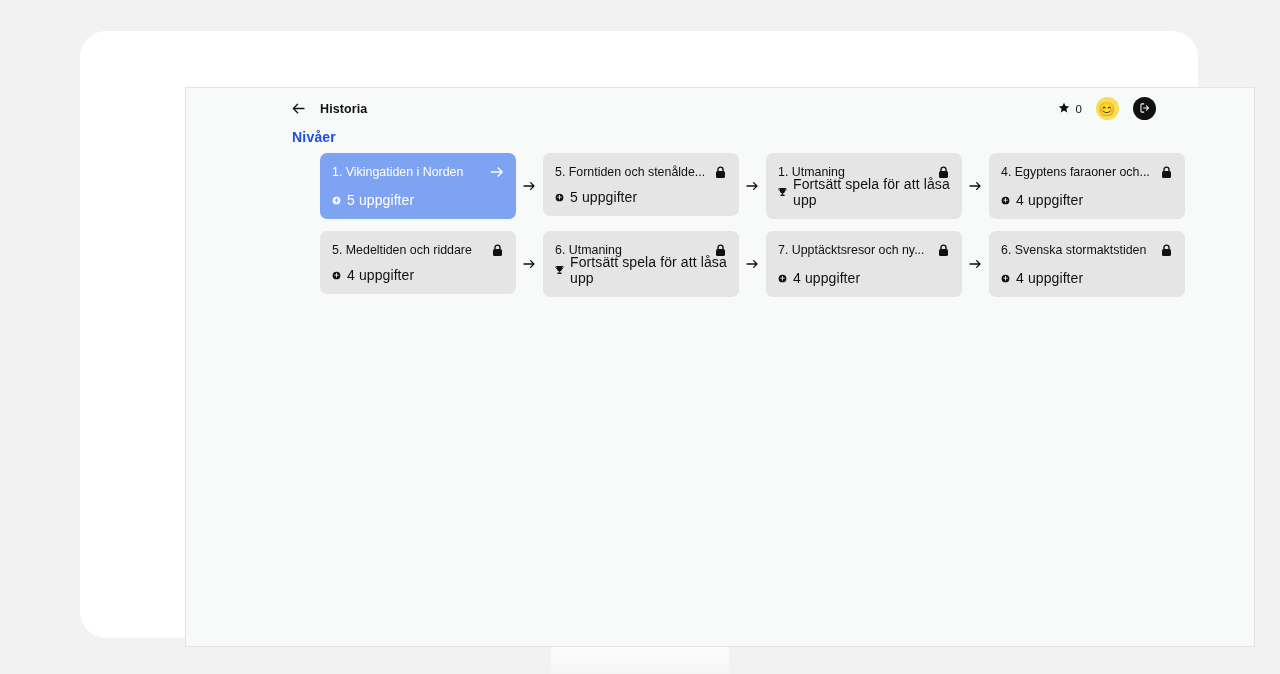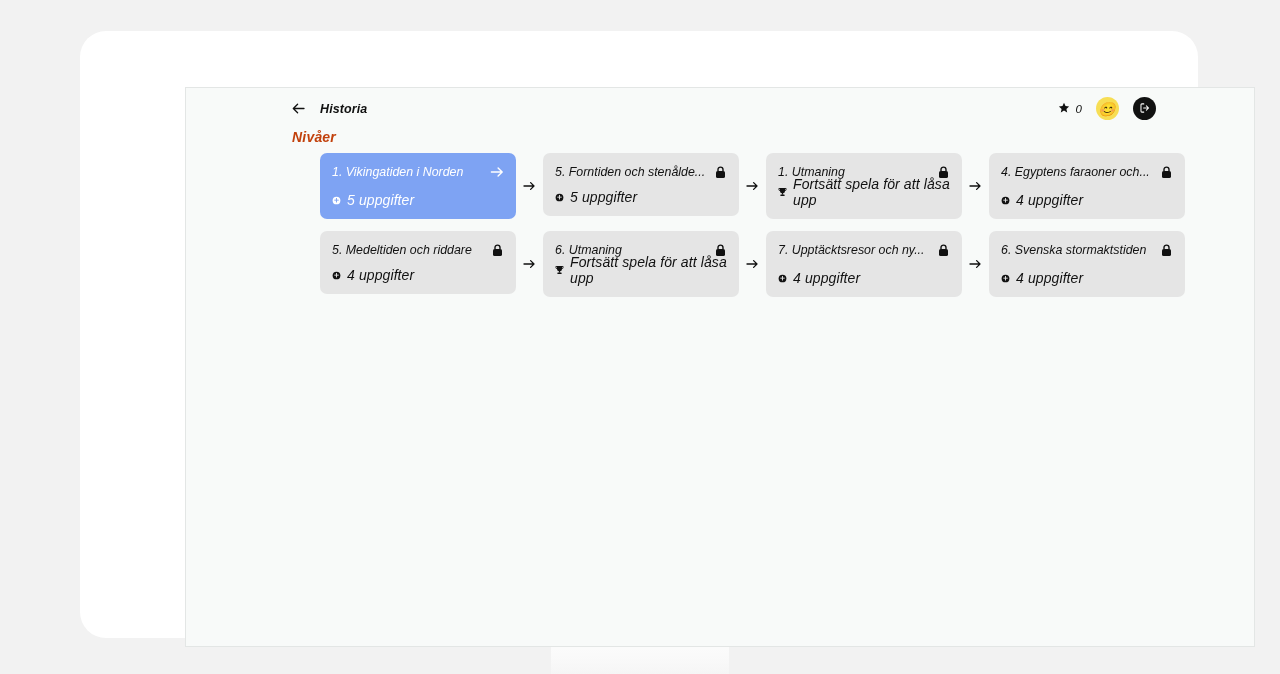--- a/index.html
+++ b/index.html
@@ -6,21 +6,20 @@
   html, body {
     width: 1280px; height: 674px;
     background: #f2f2f2;
     font-family: "Liberation Sans", sans-serif;
     overflow: hidden;
   }
   #stage {
     position: relative;
     width: 1280px; height: 674px;
     background: #f2f2f2;
-    font-style: italic;
   }
 
   
   .device-shadow-strip {
     position: absolute;
     left: 551px; top: 636px;
     width: 178px; height: 38px;
     background: linear-gradient(180deg,#ffffff 0%, #fbfbfb 55%, #f6f6f6 100%);
     opacity: .85;
   }
@@ -77,21 +76,21 @@
     width: 23px; height: 23px; border-radius: 50%;
     background: #111;
     display: flex; align-items: center; justify-content: center;
     cursor: pointer;
   }
 
   
   .section-title {
     position: absolute;
     left: 106px; top: 41px;
-    font-size: 14px; font-weight: bold; color: #c2410c;
+    font-size: 14px; font-weight: bold; color: #1d4ed8;
     letter-spacing: .2px;
   }
 
   .levels-area {
     position: absolute;
     left: 106px; top: 65px;
     width: 870px;
   }
   .level-row {
     display: flex;

